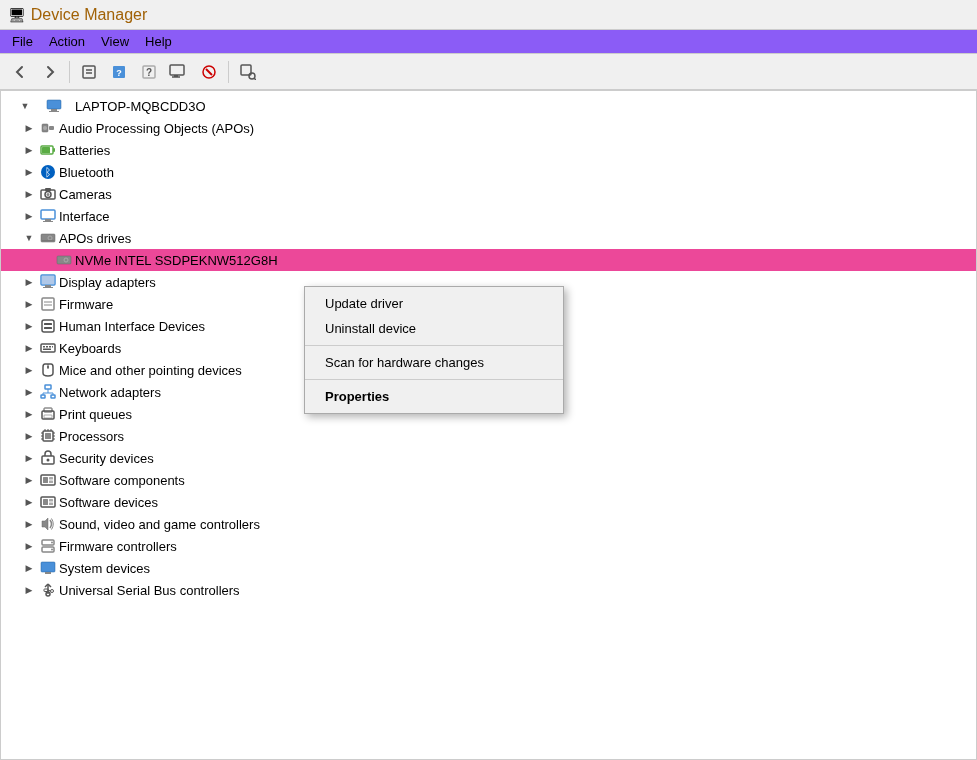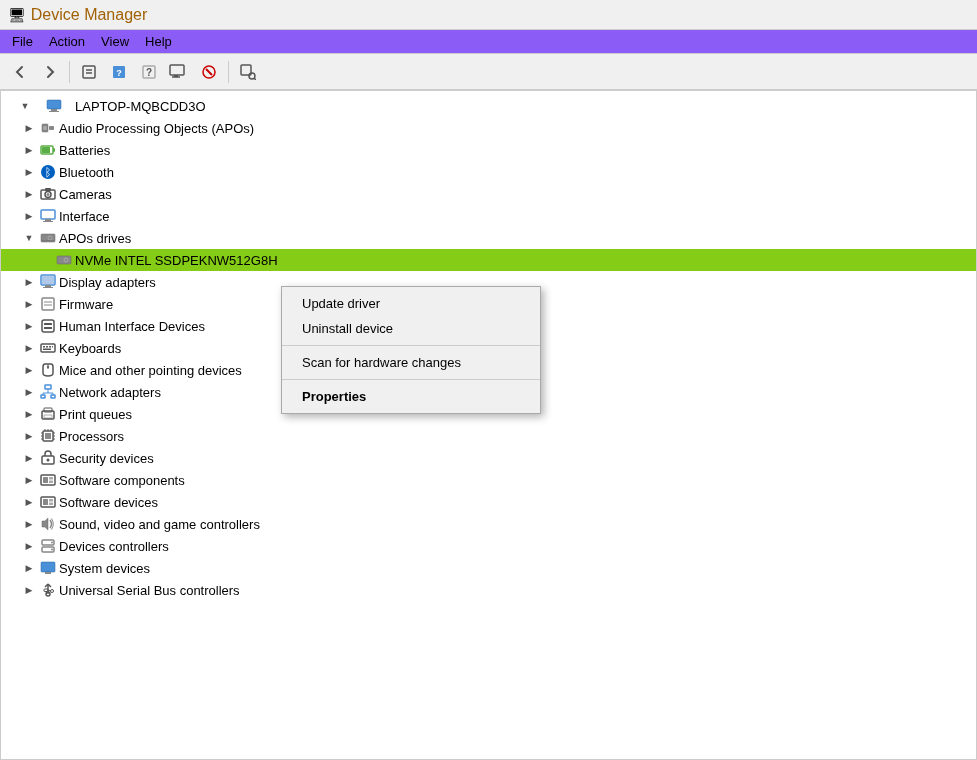--- a/index.html
+++ b/index.html
@@ -133,21 +133,21 @@
     }
 
     
     .indent-0 { padding-left: 16px; gap: 10px; }
     .indent-1 { padding-left: 20px; }
     .indent-2 { padding-left: 36px; }
 
     
     .context-menu {
       position: absolute;
-      left: 280px;
+      left: 303px;
       top: 195px;
       width: 260px;
       background: #f0f0f0;
       border: 1px solid #aaa;
       box-shadow: 3px 3px 8px rgba(0,0,0,0.3);
       z-index: 100;
       padding: 4px 0;
     }
     .context-menu-item {
       padding: 5px 20px;
@@ -314,21 +314,21 @@
       <span class="tree-icon">
         <svg width="16" height="16" viewBox="0 0 16 16">
           <rect x="1" y="4" width="14" height="8" rx="1" fill="#888" stroke="#666" stroke-width="0.5"></rect>
           <circle cx="10" cy="8" r="2" fill="none" stroke="#aaa" stroke-width="1"></circle>
           <rect x="2" y="10" width="12" height="1" fill="#777"></rect>
         </svg>
       </span>
       <span class="tree-label">APOs drives</span>
     </div>
 
-    <div class="tree-item indent-2 highlighted" style="background:#84cc16;">
+    <div class="tree-item indent-2 highlighted" style="background:#ec4899;">
       <span class="expander leaf"></span>
       <span class="tree-icon">
         <svg width="16" height="16" viewBox="0 0 16 16">
           <rect x="1" y="4" width="14" height="8" rx="1" fill="#888" stroke="#666" stroke-width="0.5"></rect>
           <circle cx="10" cy="8" r="2" fill="none" stroke="#aaa" stroke-width="1"></circle>
         </svg>
       </span>
       <span class="tree-label">NVMe INTEL SSDPEKNW512G8H</span>
     </div>
 
@@ -498,21 +498,21 @@
     <div class="tree-item indent-1">
       <span class="expander collapsed"></span>
       <span class="tree-icon">
         <svg width="16" height="16" viewBox="0 0 16 16">
           <rect x="2" y="2" width="12" height="5" rx="1" fill="none" stroke="#888" stroke-width="1.5"></rect>
           <rect x="2" y="9" width="12" height="5" rx="1" fill="none" stroke="#888" stroke-width="1.5"></rect>
           <circle cx="12" cy="4.5" r="1" fill="#888"></circle>
           <circle cx="12" cy="11.5" r="1" fill="#888"></circle>
         </svg>
       </span>
-      <span class="tree-label">Devices controllers</span>
+      <span class="tree-label">Firmware controllers</span>
     </div>
 
     <div class="tree-item indent-1">
       <span class="expander collapsed"></span>
       <span class="tree-icon">
         <svg width="16" height="16" viewBox="0 0 16 16">
           <rect x="1" y="2" width="14" height="10" rx="1" fill="#4a90d9" stroke="#2060a0" stroke-width="0.5"></rect>
           <rect x="5" y="12" width="6" height="2" fill="#888"></rect>
         </svg>
       </span>

